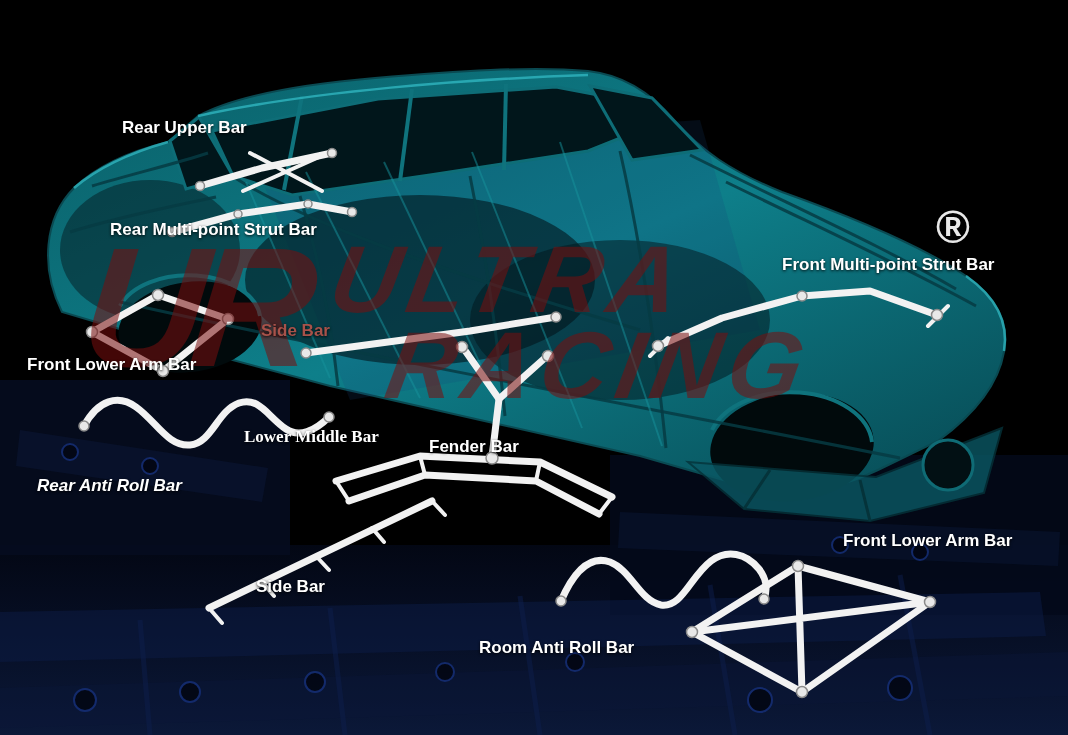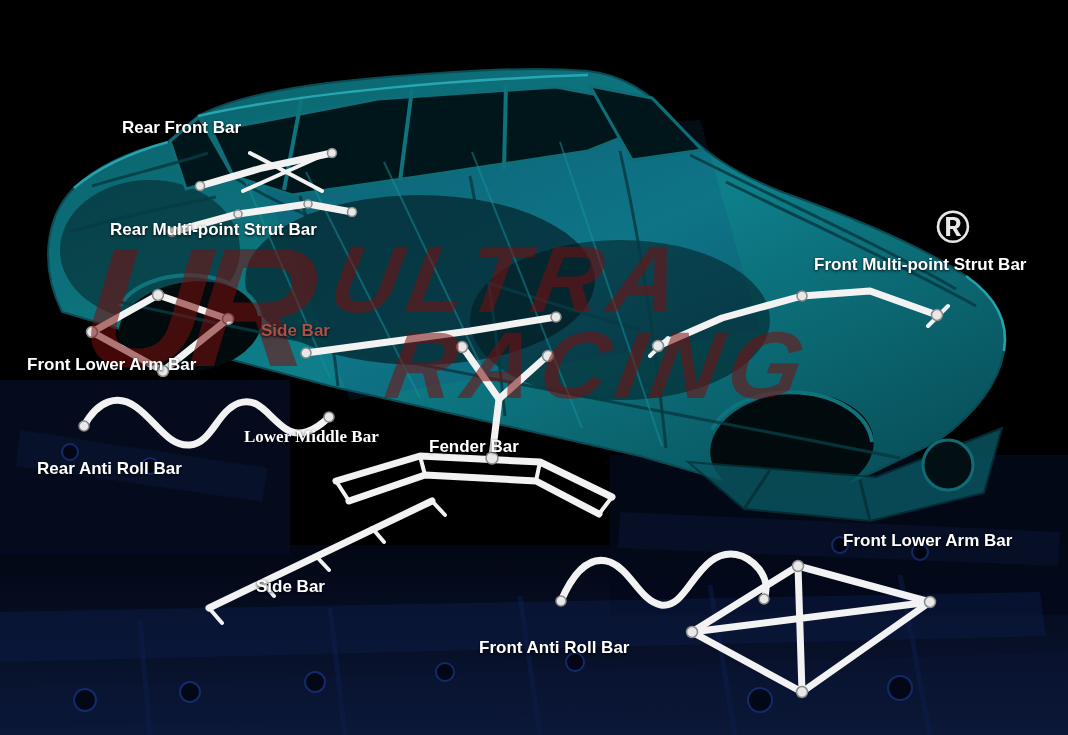--- a/index.html
+++ b/index.html
@@ -40,26 +40,26 @@
     font-weight:bold;font-size:17px;
     color:var(--label-white,#fff);
     text-shadow:0 1px 3px rgba(0,0,0,.9);
   }
   .lbl.room{color:var(--room-bar-label,#a8524a);}
   #lbl-rear-upper-bar{left:122px;top:118px;}
   #lbl-rear-multi-point-strut-bar{left:110px;top:220px;}
   #lbl-room-bar{left:261px;top:321px;}
   #lbl-rear-lower-arm-bar{left:27px;top:355px;}
   #lbl-lower-middle-bar{left:244px;top:427px;font-family:Liberation Serif, serif;}
-  #lbl-rear-anti-roll-bar{left:37px;top:459px;}
+  #lbl-rear-anti-roll-bar{left:37px;top:476px;font-style:italic;}
   #lbl-fender-bar{left:429px;top:437px;}
   #lbl-side-bar{left:256px;top:577px;}
   #lbl-front-anti-roll-bar{left:479px;top:638px;}
   #lbl-front-lower-arm-bar{left:830px;top:531px;margin-left:13px;}
-  #lbl-front-multi-point-strut-bar{left:814px;top:255px;}
+  #lbl-front-multi-point-strut-bar{left:782px;top:255px;}
 
   .reg-mark{
     position:absolute;z-index:3;left:936px;top:200px;
     font-size:46px;font-weight:bold;color:#e8e8e8;
     text-shadow:0 1px 3px rgba(0,0,0,.9);
   }
 </style>
 </head>
 <body>
 
@@ -231,25 +231,25 @@
       <circle class="mount" cx="937" cy="315" r="5.5"></circle>
     </g>
   </svg>
 
   <div class="wm" id="wm-mono">UR</div>
   <div class="wm" id="wm-ultra">ULTRA</div>
   <div class="wm" id="wm-racing">RACING</div>
 
   <div class="reg-mark">®</div>
 
-  <div class="lbl" id="lbl-rear-upper-bar">Rear Front Bar</div>
+  <div class="lbl" id="lbl-rear-upper-bar">Rear Upper Bar</div>
   <div class="lbl" id="lbl-rear-multi-point-strut-bar">Rear Multi-point Strut Bar</div>
   <div class="lbl room" id="lbl-room-bar">Side Bar</div>
   <div class="lbl" id="lbl-rear-lower-arm-bar">Front Lower Arm Bar</div>
   <div class="lbl" id="lbl-lower-middle-bar">Lower Middle Bar</div>
   <div class="lbl" id="lbl-rear-anti-roll-bar">Rear Anti Roll Bar</div>
   <div class="lbl" id="lbl-fender-bar">Fender Bar</div>
   <div class="lbl" id="lbl-side-bar">Side Bar</div>
-  <div class="lbl" id="lbl-front-anti-roll-bar">Front Anti Roll Bar</div>
+  <div class="lbl" id="lbl-front-anti-roll-bar">Room Anti Roll Bar</div>
   <div class="lbl" id="lbl-front-lower-arm-bar">Front Lower Arm Bar</div>
   <div class="lbl" id="lbl-front-multi-point-strut-bar">Front Multi-point Strut Bar</div>
 
 </div>
 
 </body></html>

